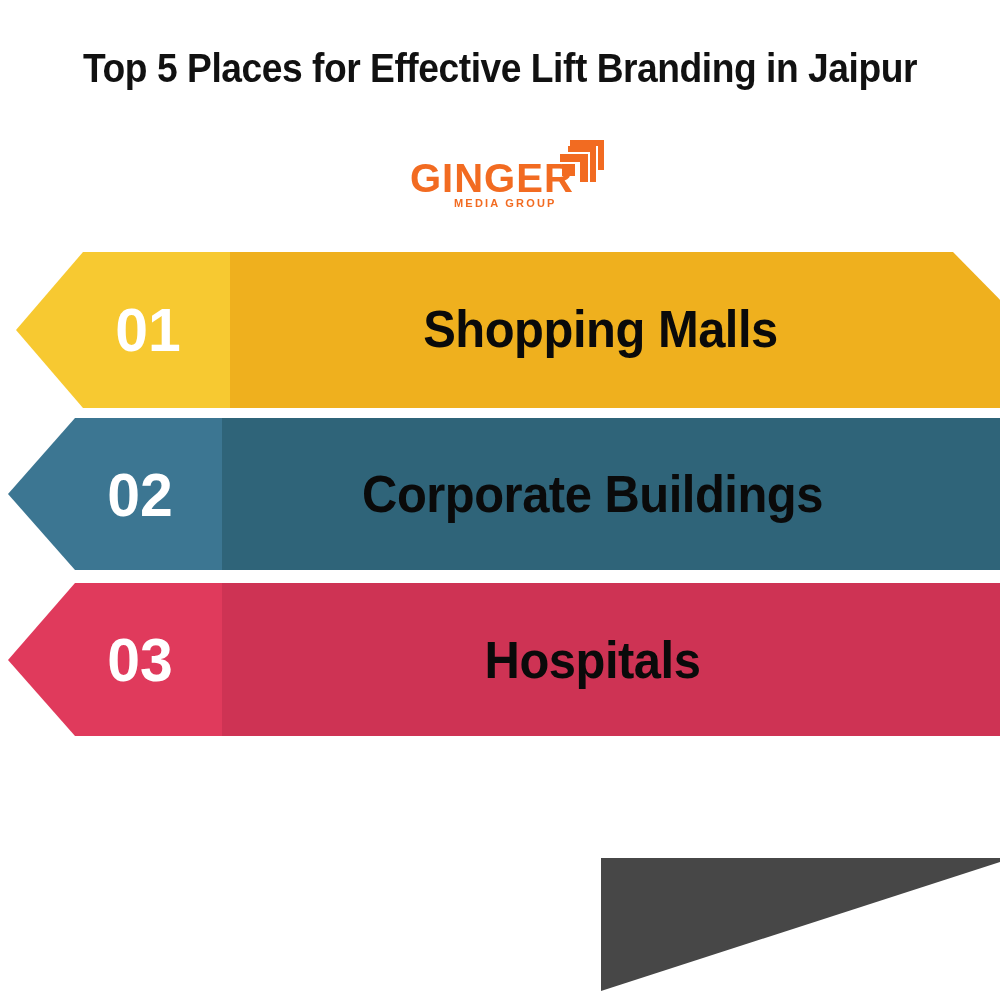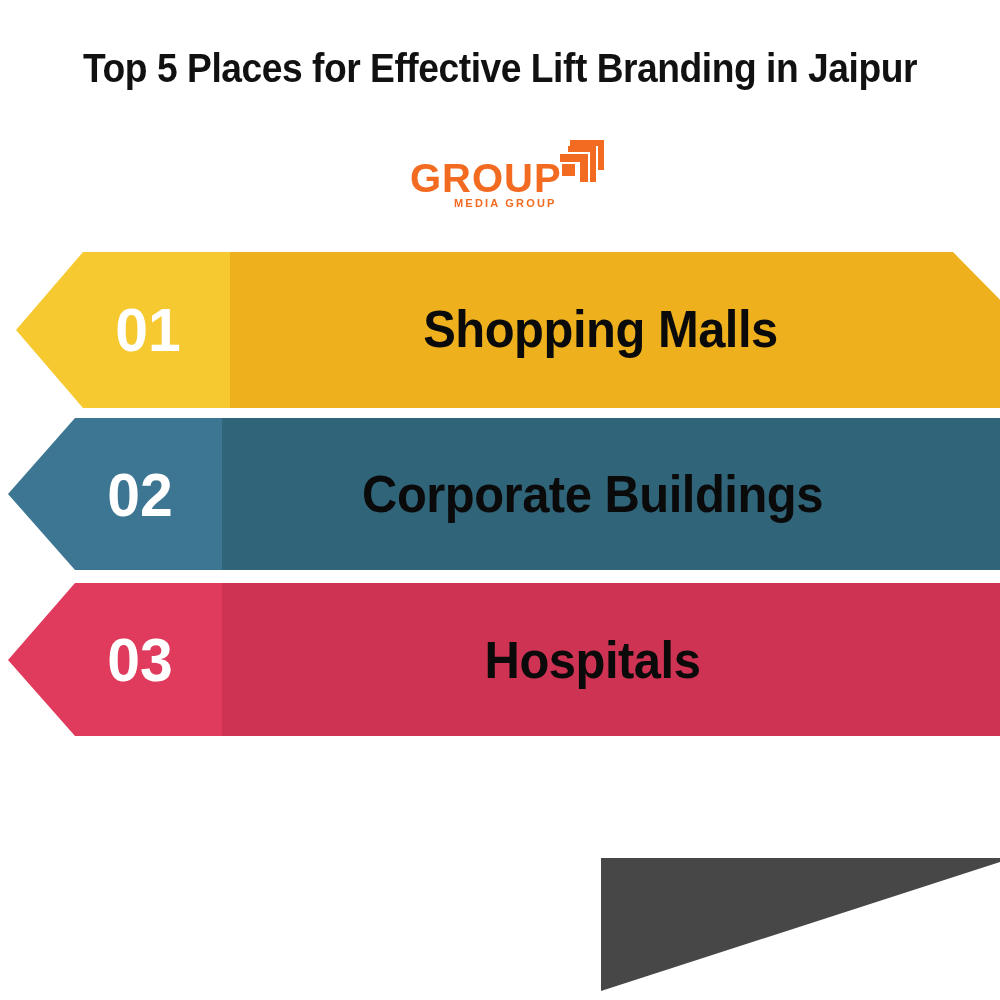--- a/index.html
+++ b/index.html
@@ -144,21 +144,21 @@
   }
 </style>
 </head>
 <body>
 
 <div class="canvas" style="background: rgb(255, 255, 255);">
 
   <h1 class="title">Top 5 Places for Effective Lift Branding in Jaipur</h1>
 
   <div class="logo">
-    <div class="logo-word" style="color: rgb(242, 107, 33);">GROUP</div>
+    <div class="logo-word" style="color: rgb(242, 107, 33);">GINGER</div>
     <div class="logo-sub" style="color: rgb(242, 107, 33);">MEDIA GROUP</div>
     <svg class="logo-mark" viewBox="0 0 46 42">
       <path d="M2 14 H30 V42 H22 V22 H2 Z" fill="#F26B21"></path>
       <path d="M10 6 H38 V42 H32 V12 H10 Z" fill="#F26B21"></path>
       <rect x="4" y="24" width="13" height="12" fill="#F26B21"></rect>
       <rect x="12" y="0" width="34" height="6" fill="#F26B21"></rect>
       <rect x="40" y="0" width="6" height="30" fill="#F26B21"></rect>
     </svg>
   </div>
 

